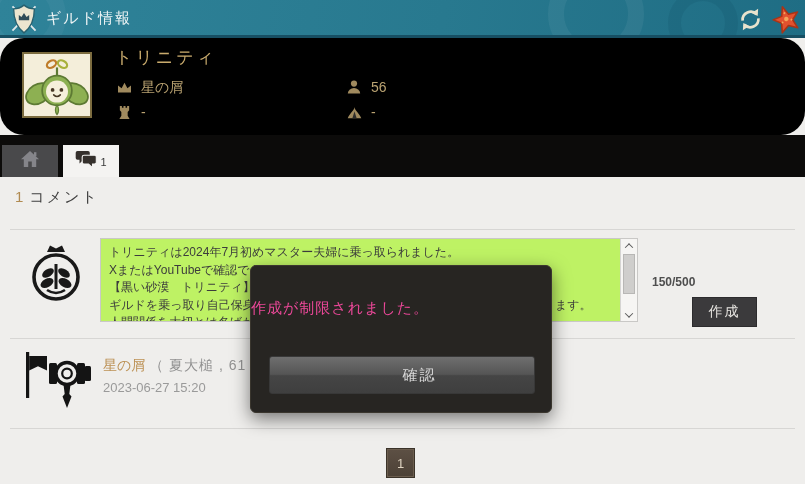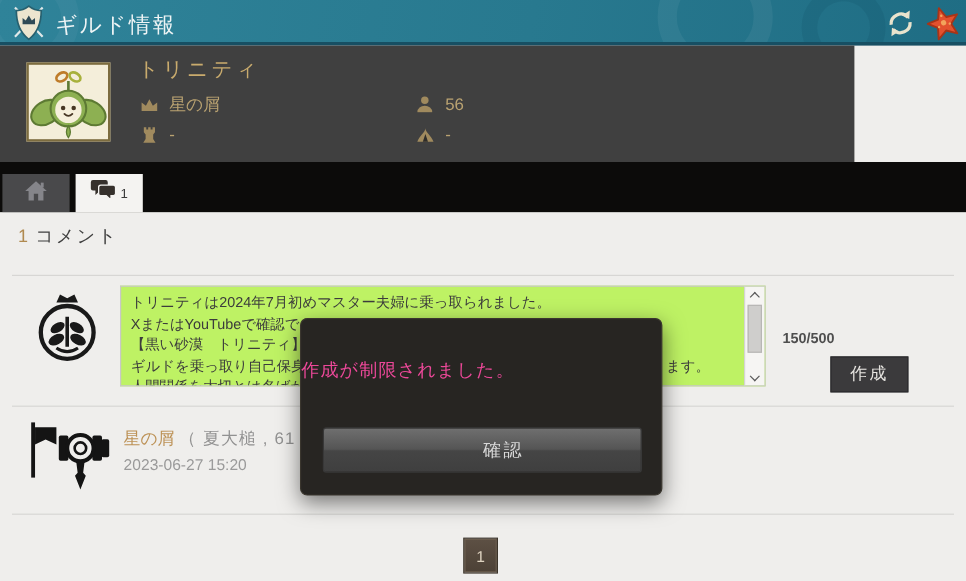--- a/index.html
+++ b/index.html
@@ -9,26 +9,26 @@
 
   
   .topbar { position:absolute; left:0; top:0; width:805px; height:38px;
     background:linear-gradient(100deg,#2f8399 0%,#28798f 55%,#1f6d84 100%);
     border-bottom:3px solid #174f63; overflow:hidden; display:flex; align-items:center; }
   .swirl { position:absolute; border-radius:50%; pointer-events:none; }
   .sw1 { width:96px;height:96px; border:16px solid rgba(255,255,255,0.055); left:548px; top:-34px; }
   .sw2 { width:70px;height:70px; border:13px solid rgba(0,50,70,0.10); left:668px; top:-12px; }
   .sw3 { width:84px;height:84px; border:15px solid rgba(255,255,255,0.04); left:-18px; top:-26px; }
   .app-shield { position:absolute; left:10px; top:4px; width:28px; height:30px; }
-  .topbar-title { position:absolute; left:46px; top:9px; color:#eef4f5; font-size:18px; letter-spacing:2px; }
+  .topbar-title { position:absolute; left:46px; top:9px; color:#eef4f5; font-size:15px; letter-spacing:2px; }
   .refresh-btn { position:absolute; left:737px; top:6px; width:27px; height:27px; cursor:pointer; }
   .star-btn { position:absolute; left:772px; top:5px; width:29px; height:29px; cursor:pointer; }
 
   
-  .guild-panel { position:absolute; left:0; top:38px; width:712px; height:97px; background:#404040; }
+  .guild-panel { position:absolute; left:0; top:38px; width:805px; height:97px; background:#000000;border-radius:24px; }
   .emblem-box { position:absolute; left:22px; top:14px; width:70px; height:66px;
     background:#f4eeda; border:2px solid #7c6c3f; }
   .guild-name { position:absolute; left:115px; top:8px; color:#c9ab6d; font-size:17px; letter-spacing:3px; }
   .stat { position:absolute; display:flex; align-items:center; color:#b9a271; font-size:14px; }
   .stat .sicon { display:inline-flex; width:18px; justify-content:center; margin-right:8px; }
   .st-master { left:115px; top:41px; }
   .st-tower  { left:115px; top:66px; }
   .st-members{ left:345px; top:41px; }
   .st-camp   { left:345px; top:66px; }
   .st-founded{ left:577px; top:41px; }

